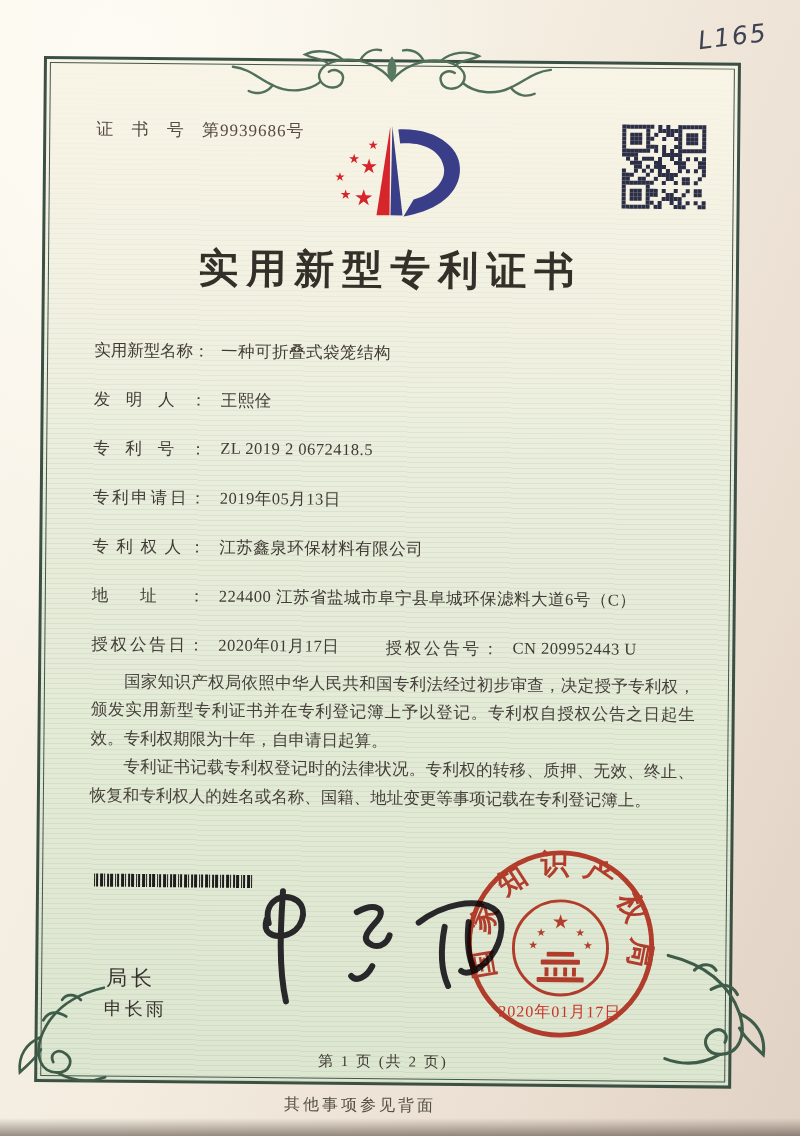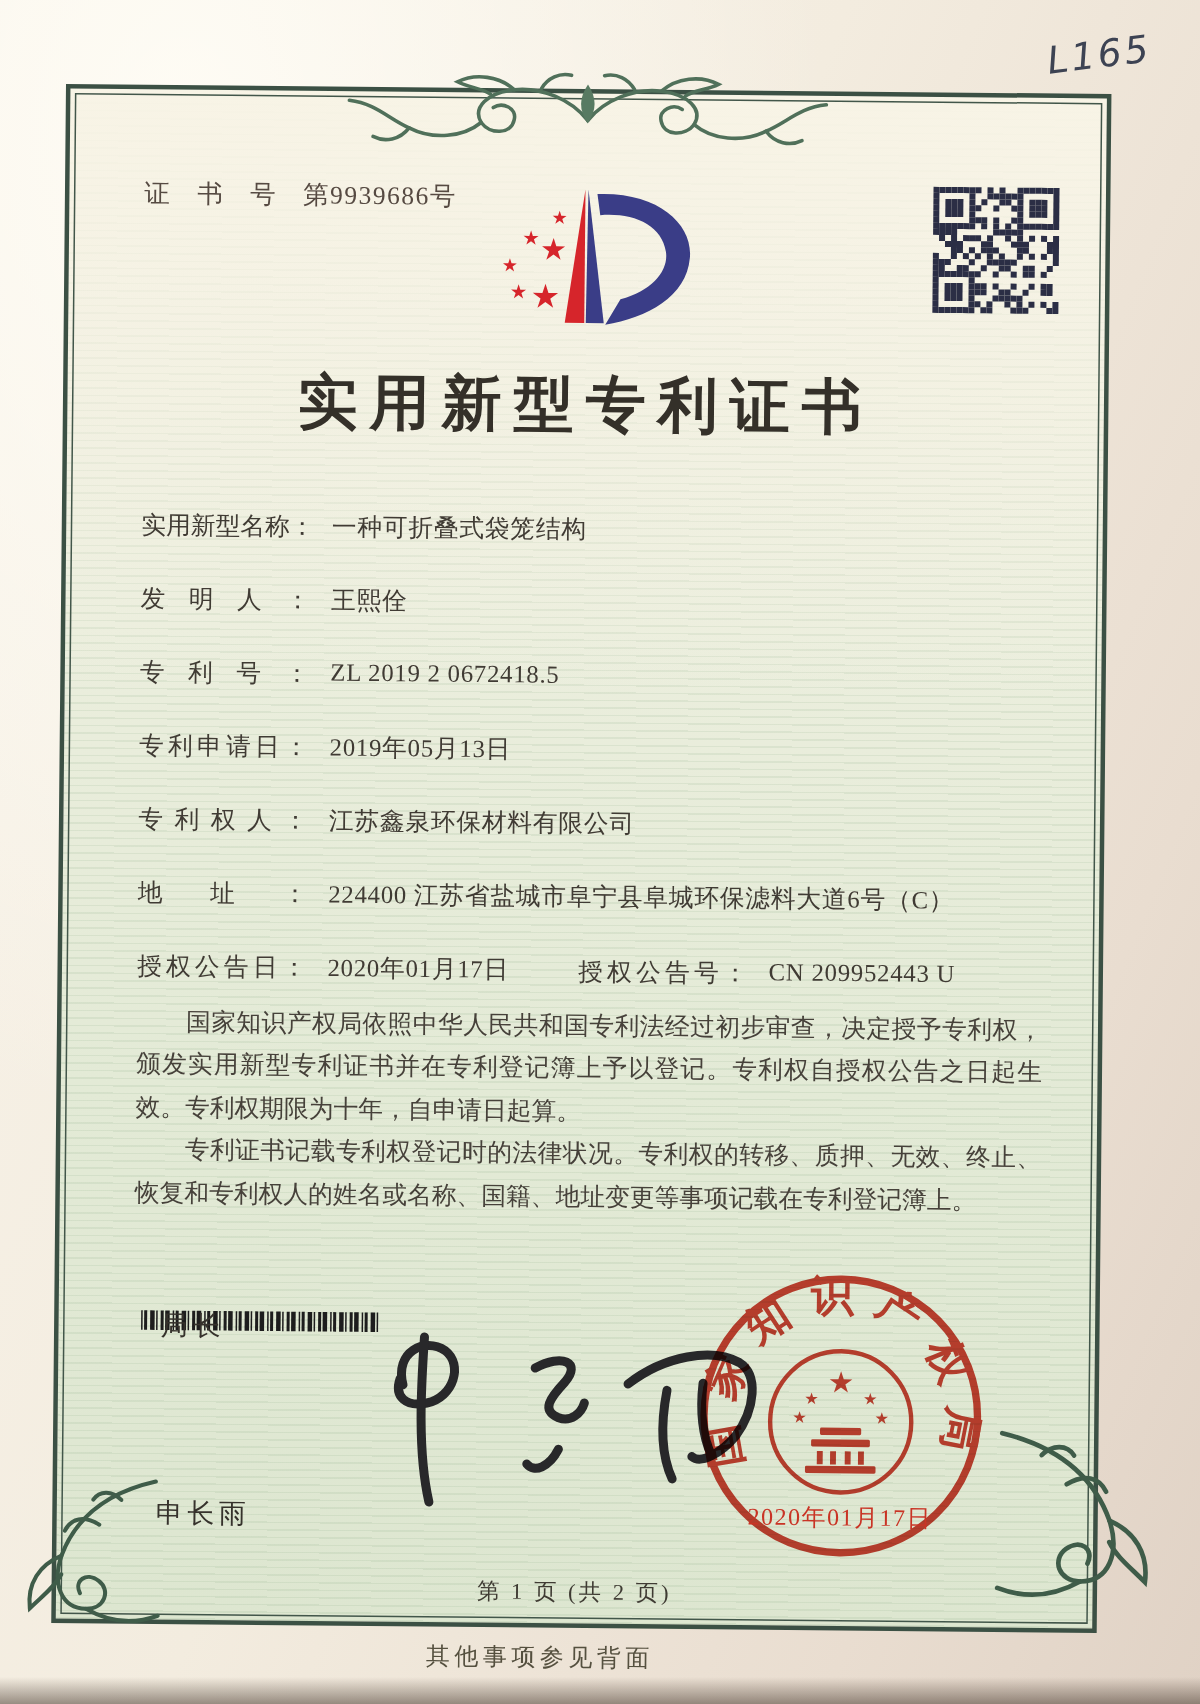--- a/index.html
+++ b/index.html
@@ -42,21 +42,21 @@
   .frow .val{margin-left:14px;letter-spacing:.5px;}
   .pair{display:inline-block;}
   .pair.first{width:290px;}
   
   .paras{position:absolute;left:50px;top:608px;width:604px;font-size:16.5px;
     line-height:1.72;color:#46413a;text-align:justify;}
   .paras p{margin:0;text-indent:2em;}
   
   .barcode{position:absolute;left:55px;top:814px;width:205px;height:13px;display:flex;align-items:stretch;}
   .barcode i{display:block;background:#1d1d1d;height:100%;}
-  .signer-title{position:absolute;left:68px;top:812px;font-size:18px;color:#36322c;letter-spacing:4px;}
+  .signer-title{position:absolute;left:68px;top:904px;font-size:21px;color:#36322c;letter-spacing:4px;}
   .signer-name{position:absolute;left:66px;top:897px;font-size:18px;color:#36322c;letter-spacing:3px;margin-top:40px;}
   .signature{position:absolute;left:168px;top:826px;width:300px;height:132px;}
   .seal{position:absolute;left:424px;top:782px;width:196px;height:196px;opacity:.93;
     mix-blend-mode:multiply;}
   .seal-date{position:absolute;left:437px;top:938px;width:170px;text-align:center;
     font-size:16px;color:#c93425;letter-spacing:1px;}
   .page-no{position:absolute;left:0;right:0;top:990px;text-align:center;
     font-size:15px;color:#3f3b33;letter-spacing:2px;}
   .back-note{position:absolute;left:0;right:60px;top:1092px;text-align:center;
     font-size:16px;color:#55503f;letter-spacing:3px;}

